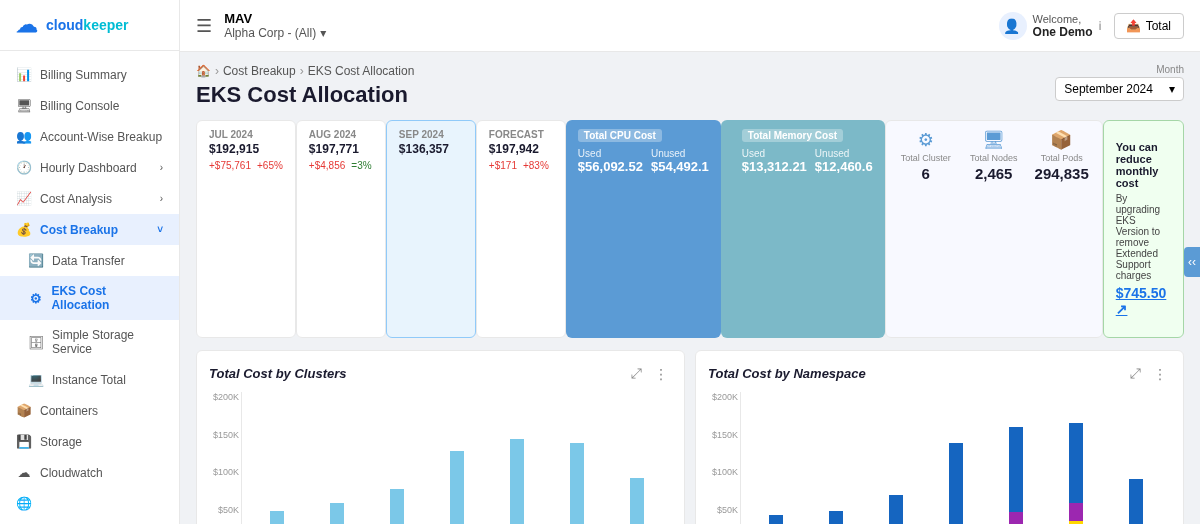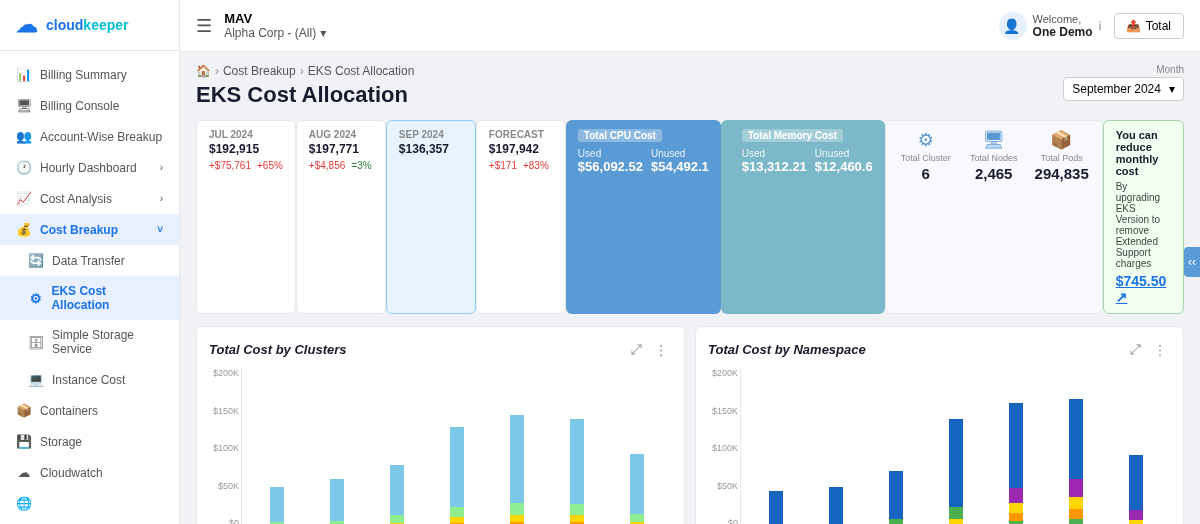--- a/index.html
+++ b/index.html
@@ -55,29 +55,29 @@
     .cpu-col .col-val { font-size: 13px; font-weight: 700; }
 
     
     .cluster-card { background: #f8f9ff; border: 1px solid #e8e8e8; border-radius: 6px; padding: 8px 10px; display: flex; gap: 8px; }
     .cluster-item { display: flex; flex-direction: column; align-items: center; gap: 2px; min-width: 60px; }
     .cluster-item .ci-icon { font-size: 18px; color: #5b9bd5; }
     .cluster-item .ci-label { font-size: 9px; color: #888; }
     .cluster-item .ci-value { font-size: 15px; font-weight: 700; color: #1a1a2e; }
 
     
-    .promo-card { background: #f0fff0; border: 1px solid #a5d6a7; border-radius: 6px; padding: 8px 12px; max-width: 180px; flex: 1; }
+    .promo-card { background: #f0fff0; border: 1px solid #a5d6a7; border-radius: 6px; padding: 20px 12px; max-width: 180px; flex: 1; }
     .promo-card .pr-title { font-size: 11px; font-weight: 700; color: #1a1a2e; margin-bottom: 4px; }
     .promo-card .pr-text { font-size: 10px; color: #444; margin-bottom: 4px; }
     .promo-card .pr-value { font-size: 14px; font-weight: 700; color: #1a73e8; text-decoration: underline; }
 
     
     .month-selector { margin-left: auto; display: flex; flex-direction: column; align-items: flex-end; gap: 2px; }
     .month-label { font-size: 10px; color: #888; }
-    .month-select { border: 1px solid #ccc; border-radius: 4px; padding: 4px 8px; font-size: 12px; background: #fff; cursor: pointer; display: flex; align-items: center; gap: 8px; }
+    .month-select { border: 1px solid #ccc; border-radius: 4px; padding: 4px 8px; font-size: 12px; background: #fff; cursor: pointer; display: flex; align-items: center; gap: 16px; }
 
     
     .charts-row { display: flex; gap: 10px; }
     .chart-panel { background: #fff; border: 1px solid #e8e8e8; border-radius: 6px; flex: 1; padding: 12px; }
     .chart-header { display: flex; align-items: center; justify-content: space-between; margin-bottom: 8px; }
     .chart-title { font-size: 13px; font-weight: 600; color: #1a1a2e; font-style: italic; }
     .chart-actions { display: flex; gap: 4px; }
     .chart-action-btn { background: none; border: none; cursor: pointer; color: #888; font-size: 14px; padding: 2px 4px; }
 
     
@@ -126,21 +126,21 @@
     <div class="sidebar-item" style="padding-left:28px;background:#e8f0fe;color:#1a73e8;font-weight:600;">
       <span class="si-icon">⚙</span>
       <span>EKS Cost Allocation</span>
     </div>
     <div class="sidebar-item" style="padding-left:28px;">
       <span class="si-icon">🗄</span>
       <span>Simple Storage Service</span>
     </div>
     <div class="sidebar-item" style="padding-left:28px;">
       <span class="si-icon">💻</span>
-      <span>Instance Cost</span>
+      <span>Instance Total</span>
     </div>
     <div class="sidebar-item">
       <span class="si-icon">📦</span>
       <span>Containers</span>
     </div>
     <div class="sidebar-item">
       <span class="si-icon">💾</span>
       <span>Storage</span>
     </div>
     <div class="sidebar-item">

